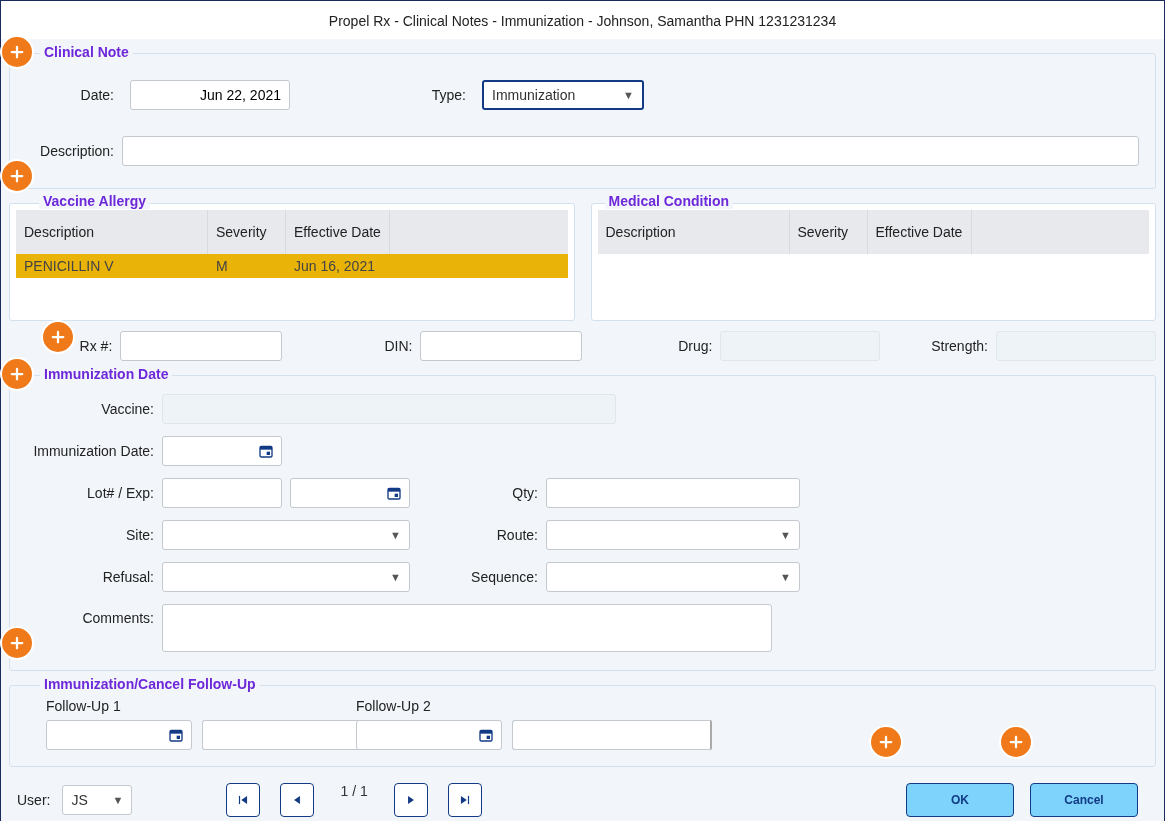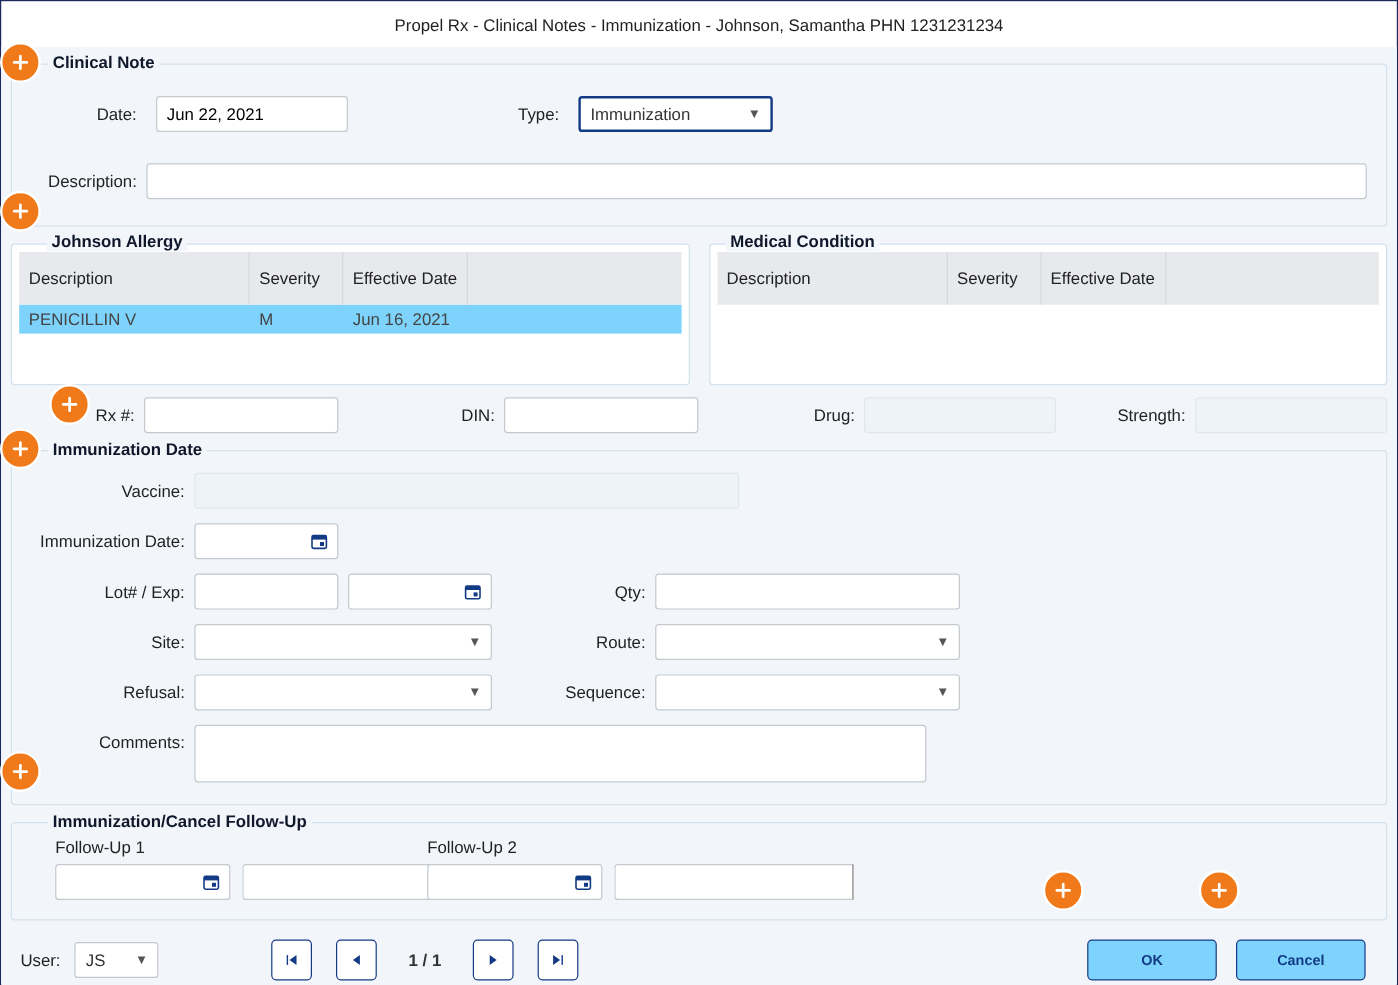--- a/index.html
+++ b/index.html
@@ -44,21 +44,21 @@
       padding: 16px 16px 16px 16px;
     }
     .section-label {
       position: absolute;
       top: -10px;
       left: 30px;
       background: #f2f6fa;
       padding: 0 4px;
       font-size: 14px;
       font-weight: 600;
-      color: #0f172a;
+      color: #6d28d9;
     }
     .hotspot {
       position: absolute;
       width: 34px;
       height: 34px;
       border-radius: 50%;
       background: #f07a1a;
       display: flex;
       align-items: center;
       justify-content: center;
@@ -81,20 +81,21 @@
       color: #222;
       font-weight: 500;
     }
     input[type="text"], .text-input {
       height: 30px;
       border: 1px solid #c4c9d0;
       border-radius: 3px;
       padding: 0 8px;
       font-size: 14px;
       background: #fff;
+      text-align: right;
     }
     .readonly {
       background: #eef3f8;
       border: 1px solid #e0e6ed;
     }
     .select-box {
       height: 30px;
       border: 1px solid #c4c9d0;
       border-radius: 3px;
       padding: 0 8px;
@@ -158,21 +159,21 @@
       display: flex;
       align-items: center;
     }
     .table-header > div:last-child {
       border-right: none;
     }
     .table-row {
       display: flex;
       height: 24px;
       align-items: center;
-      background: #7dd3fc;
+      background: #eab308;
     }
     .table-row > div {
       padding: 0 8px;
       font-size: 14px;
       color: #444;
     }
     .table-body {
       height: 60px;
       background: #fff;
     }
@@ -285,21 +286,21 @@
     <div class="hotspot" style="left:-1px; top:120px;">
       <svg viewBox="0 0 24 24" fill="none" stroke="#fff" stroke-width="3" stroke-linecap="round">
           <line x1="12" y1="5" x2="12" y2="19"></line>
           <line x1="5" y1="12" x2="19" y2="12"></line>
         </svg>
     </div>
 
     <div class="two-col" style="margin-top:14px;">
 
       <div style="flex:1; position:relative;">
-        <div class="section-label" style="top:-10px; left:30px; background:#f2f6fa;">Johnson Allergy</div>
+        <div class="section-label" style="top:-10px; left:30px; background:#f2f6fa;">Vaccine Allergy</div>
         <div class="panel" style="border:1px solid #d3e1ee; border-radius:3px;">
           <div class="table">
             <div class="table-header">
               <div style="width:192px;">Description</div>
               <div style="width:78px;">Severity</div>
               <div style="width:104px;">Effective Date</div>
               <div style="flex:1;"></div>
             </div>
             <div class="table-body">
               <div class="table-row">
@@ -490,21 +491,21 @@
     </div>
 
     <div class="footer-row">
       <div style="display:flex; align-items:center; gap:12px;">
         <div class="form-label">User:</div>
         <div class="select-box" style="width:70px;">
           <span>JS</span>
           <span class="dropdown-caret">▼</span>
         </div>
         <div style="width:70px;"></div>
-        <div style="display:flex; align-items:center; gap:20px;font-weight:bold;">
+        <div style="display:flex; align-items:flex-start; gap:20px;">
           <div class="nav-btn">
             <svg viewBox="0 0 24 24" width="14" height="14" fill="#133a85">
                 <rect x="5" y="5" width="2" height="14"></rect>
                 <polygon points="19,5 19,19 9,12"></polygon>
               </svg>
           </div>
           <div class="nav-btn">
             <svg viewBox="0 0 24 24" width="14" height="14" fill="#133a85">
                 <polygon points="17,5 17,19 7,12"></polygon>
               </svg>

